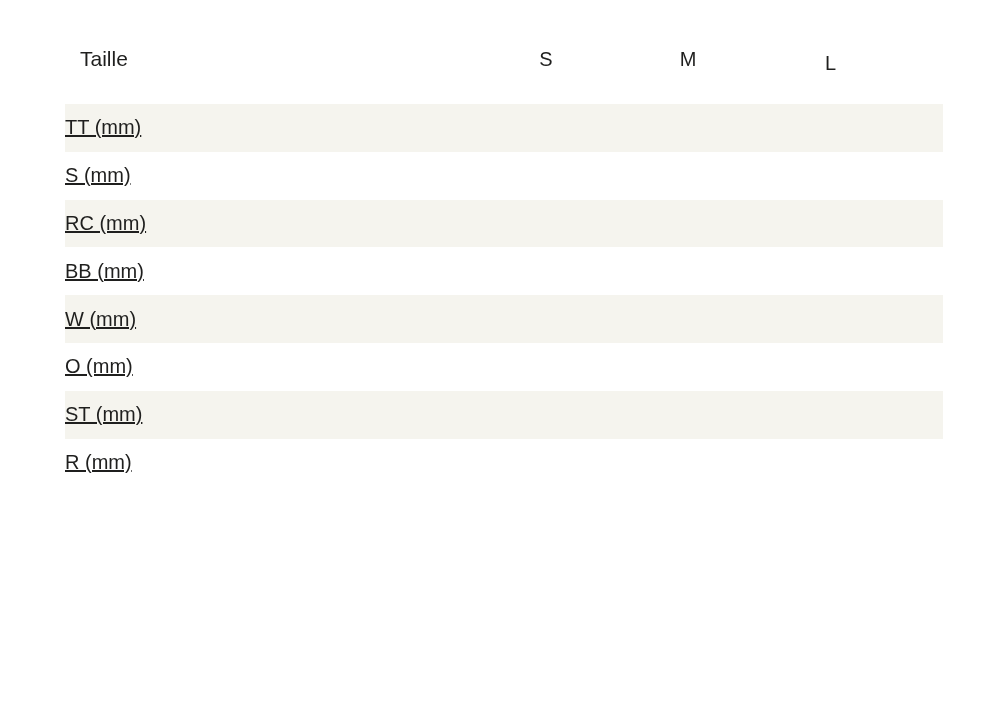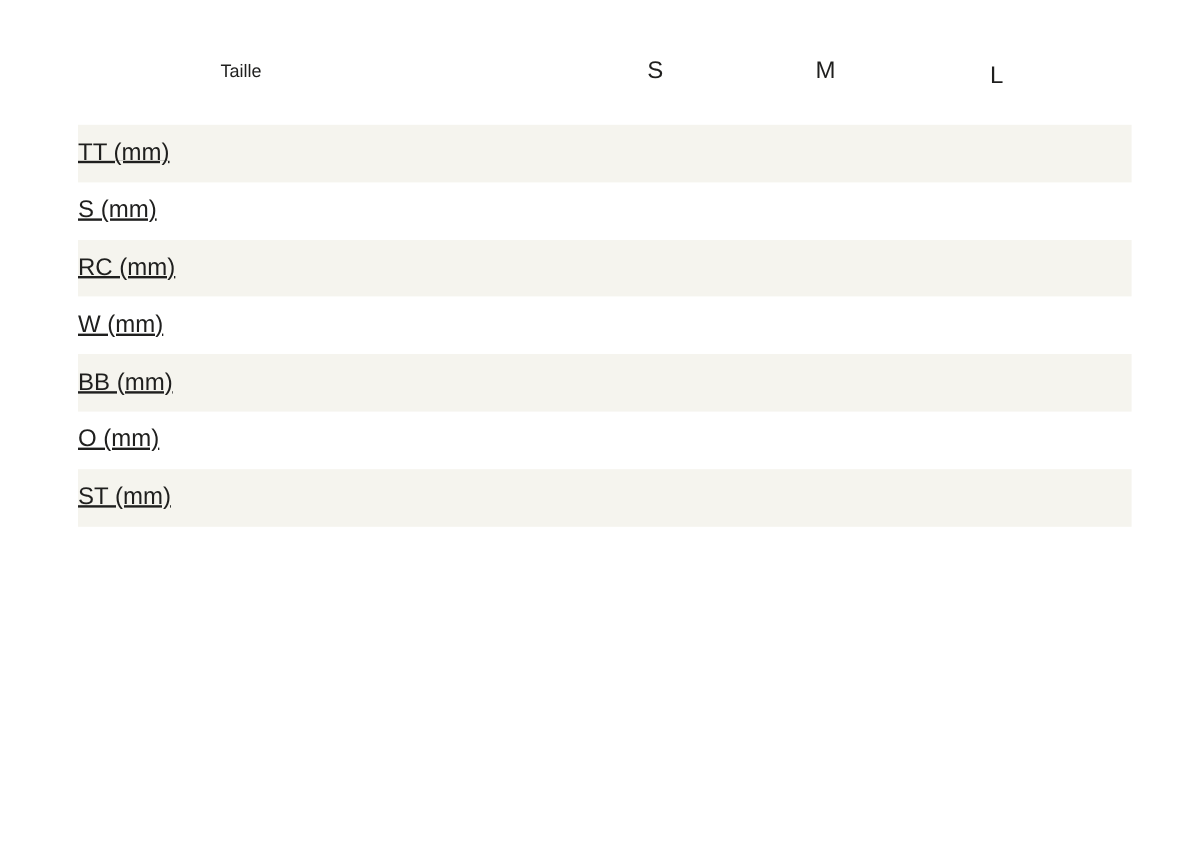--- a/index.html
+++ b/index.html
@@ -29,22 +29,21 @@
   }
   .header-row {
     position: absolute;
     top: 38px;
     left: 0;
     width: 100%;
     height: 42px;
   }
   .header-row .code-col {
     padding-left: 15px;
-    font-size: 15px;
-    text-align: right;
+    font-size: 21px;
   }
   .header-row .val-col {
     font-size: 20px;
   }
   .rows {
     position: absolute;
     top: 104px;
     left: 0;
     width: 100%;
     text-decoration: underline;
@@ -85,27 +84,28 @@
     <div></div>
   </div>
 
   <div class="rows" id="rows-container">
   <div class="grid-row row">TT (mm)</div>
 
   <div class="grid-row row">S (mm)</div>
 
   <div class="grid-row row">RC (mm)</div>
 
+  <div class="grid-row row">BB (mm)</div>
+
   <div class="grid-row row">W (mm)</div>
-
-  <div class="grid-row row">BB (mm)</div>
 
 
 
 
 
   <div class="grid-row row">O (mm)</div>
 
   <div class="grid-row row">ST (mm)</div>
 
+  <div class="grid-row row">R (mm)</div>
 </div>
 
 </div>
 
 </body></html>

